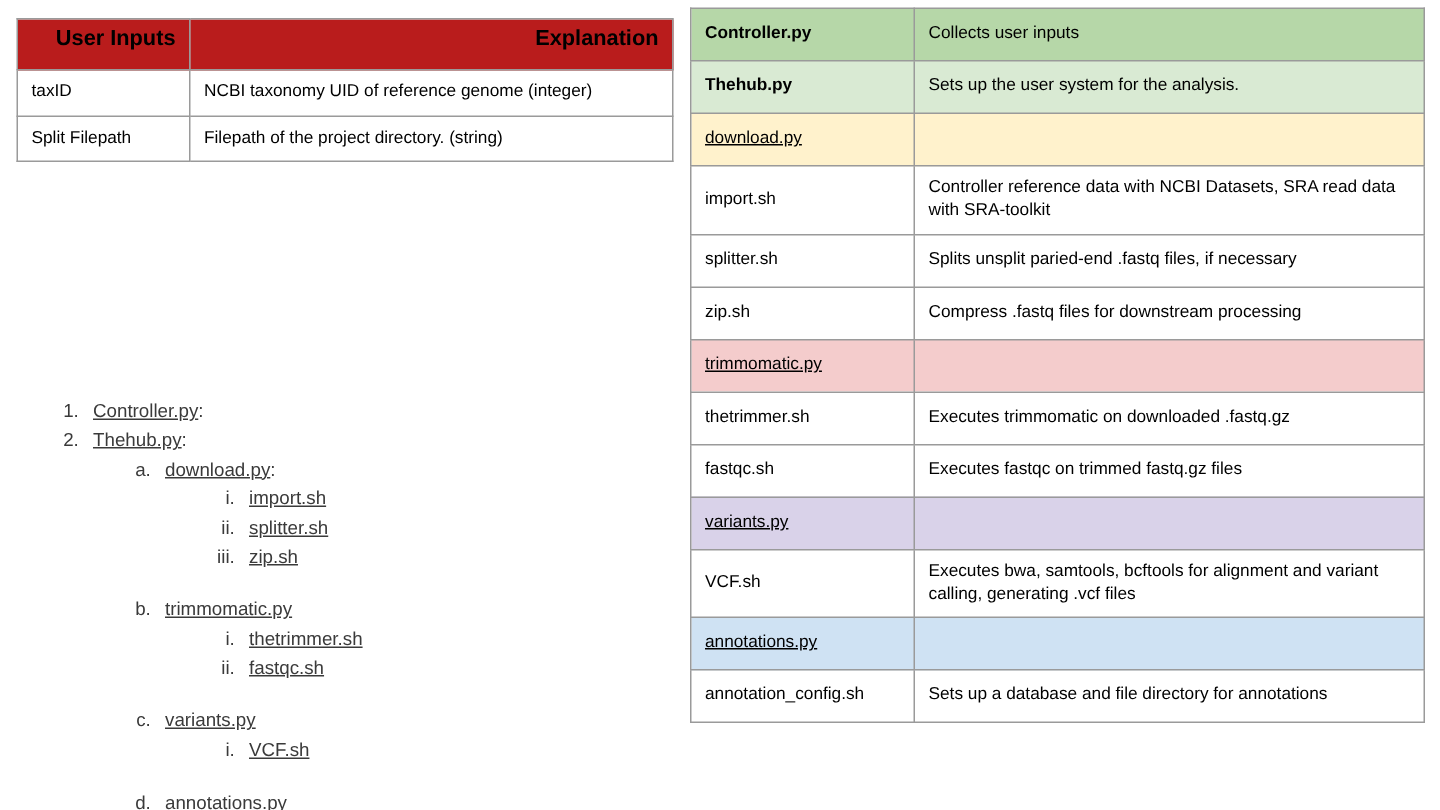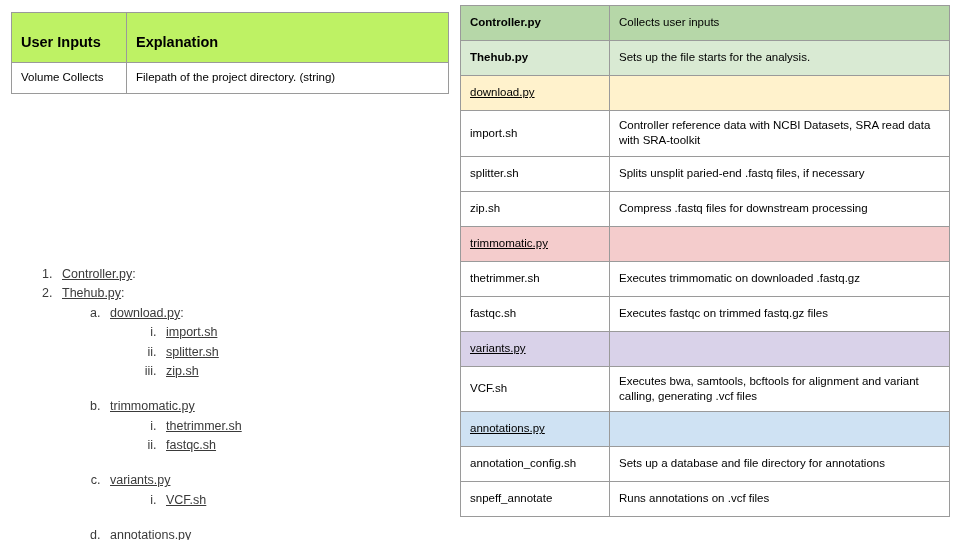--- a/index.html
+++ b/index.html
@@ -41,25 +41,26 @@
     position: absolute;
     left: 11px;
     top: 12px;
   }
   table.left-table {
     width: 437px;
   }
   table.left-table col.c1 { width: 115px; }
   table.left-table col.c2 { width: 322px; }
   table.left-table td.hdr {
-    background: #bef264;
+    background: #b91c1c;
     font-weight: bold;
     font-size: 14.5px;
-    padding-top: 20px;
+    padding-top: 4px;
     padding-bottom: 10px;
+    text-align: right;
   }
   table.left-table td.cell-tall {
     height: 40px;
   }
 
   
   .right-table-wrap {
     position: absolute;
     left: 460px;
     top: 5px;
@@ -119,21 +120,25 @@
       <colgroup>
           <col class="c1">
           <col class="c2">
         </colgroup>
       <tbody>
         <tr>
           <td class="hdr">User Inputs</td>
           <td class="hdr">Explanation</td>
         </tr>
         <tr>
-          <td>Volume Collects</td>
+          <td>taxID</td>
+          <td>NCBI taxonomy UID of reference genome (integer)</td>
+        </tr>
+        <tr>
+          <td>Split Filepath</td>
           <td>Filepath of the project directory. (string)</td>
         </tr>
       </tbody>
     </table>
   </div>
 
   <div class="outline">
     <ol class="lvl1">
       <li><span class="u">Controller.py</span><span>:</span></li>
       <li><span class="u">Thehub.py</span><span>:</span>
@@ -173,21 +178,21 @@
           <col class="c1">
           <col class="c2">
         </colgroup>
       <tbody id="scripts-body">
           <tr>
             <td class="tint-green-dark bold">Controller.py</td>
             <td class="tint-green-dark">Collects user inputs</td>
           </tr>
           <tr>
             <td class="tint-green-light bold">Thehub.py</td>
-            <td class="tint-green-light">Sets up the file starts for the analysis.</td>
+            <td class="tint-green-light">Sets up the user system for the analysis.</td>
           </tr>
           <tr>
             <td class="tint-yellow underline"><span class="u">download.py</span></td>
             <td class="tint-yellow"></td>
           </tr>
           <tr>
             <td class="tint-none">import.sh</td>
             <td class="tint-none">Controller reference data with NCBI Datasets, SRA read data with SRA-toolkit</td>
           </tr>
           <tr>
@@ -218,22 +223,18 @@
             <td class="tint-none">VCF.sh</td>
             <td class="tint-none">Executes bwa, samtools, bcftools for alignment and variant calling, generating .vcf files</td>
           </tr>
           <tr>
             <td class="tint-blue underline"><span class="u">annotations.py</span></td>
             <td class="tint-blue"></td>
           </tr>
           <tr>
             <td class="tint-none">annotation_config.sh</td>
             <td class="tint-none">Sets up a database and file directory for annotations</td>
-          </tr>
-          <tr>
-            <td class="tint-none">snpeff_annotate</td>
-            <td class="tint-none">Runs annotations on .vcf files</td>
           </tr>
         </tbody>
     </table>
   </div>
 
 </div>
 
 </body></html>

